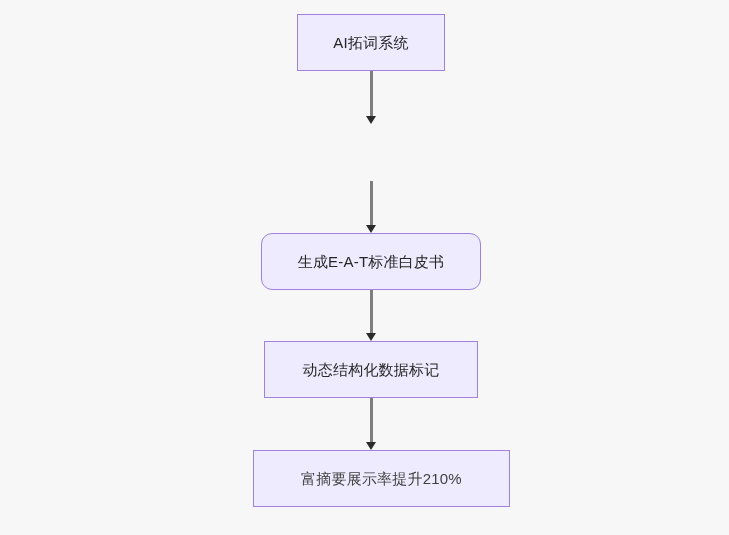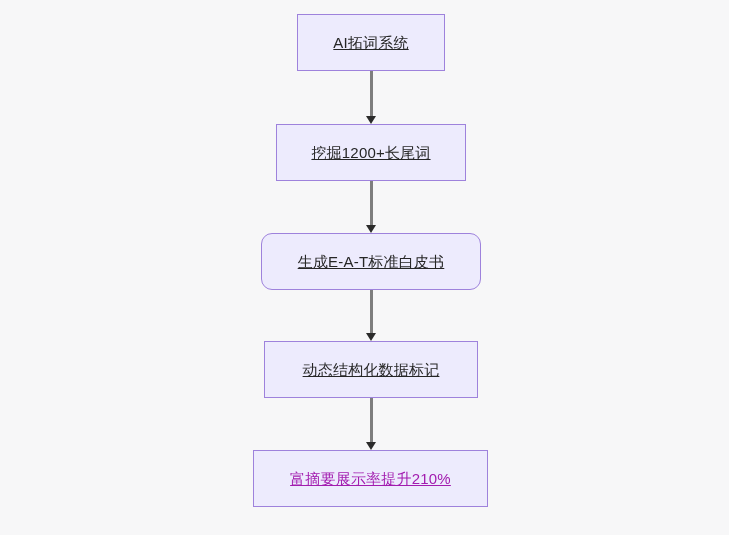--- a/index.html
+++ b/index.html
@@ -23,21 +23,20 @@
     box-sizing: border-box;
     background: #edebfd;
     border: 1.6px solid #9e82dc;
     display: flex;
     align-items: center;
     justify-content: center;
     color: #262626;
     font-size: 15px;
     letter-spacing: 0.2px;
     white-space: nowrap;
-    text-decoration: underline;
   }
   .node-label {
     display: block;
     line-height: 1;
   }
   .connector {
     position: absolute;
     width: 0;
   }
   .connector-line {
@@ -81,29 +80,26 @@
 
   <div class="connector" style="left: 371px; top: 398px; height: 52px;">
     <div class="connector-line" style="height: 45px; background: rgb(126, 126, 126);"></div>
     <div class="connector-head" style="top: 44px; border-top-color: rgb(43, 43, 43);"></div>
   </div>
 
   <div class="node" style="left: 297px; top: 14px; width: 148px; height: 57px; background: rgb(237, 235, 253); border-color: rgb(158, 130, 220); color: rgb(38, 38, 38);">
     <span class="node-label">AI拓词系统</span>
   </div>
 
-  <div class="node" style="left: 276px; top: 124px; width: 190px; height: 57px; background: rgb(237, 235, 253); border-color: rgb(158, 130, 220); color: rgb(38, 38, 38);">
-    <span class="node-label">挖掘1200+长尾词</span>
-  </div>
 
   <div class="node" style="left: 261px; top: 233px; width: 220px; height: 57px; background: rgb(237, 235, 253); border-color: rgb(158, 130, 220); color: rgb(38, 38, 38); border-radius: 11px;">
     <span class="node-label">生成E-A-T标准白皮书</span>
   </div>
 
   <div class="node" style="left: 264px; top: 341px; width: 214px; height: 57px; background: rgb(237, 235, 253); border-color: rgb(158, 130, 220); color: rgb(38, 38, 38);">
     <span class="node-label">动态结构化数据标记</span>
   </div>
 
-  <div class="node" style="left: 253px; top: 450px; width: 235px; height: 57px; background: rgb(237, 235, 253); border-color: rgb(158, 130, 220); color: #a21caf;">
+  <div class="node" style="left: 253px; top: 450px; width: 257px; height: 57px; background: rgb(237, 235, 253); border-color: rgb(158, 130, 220); color: #404040;">
     <span class="node-label">富摘要展示率提升210%</span>
   </div>
 
 </div>
 
 </body></html>

